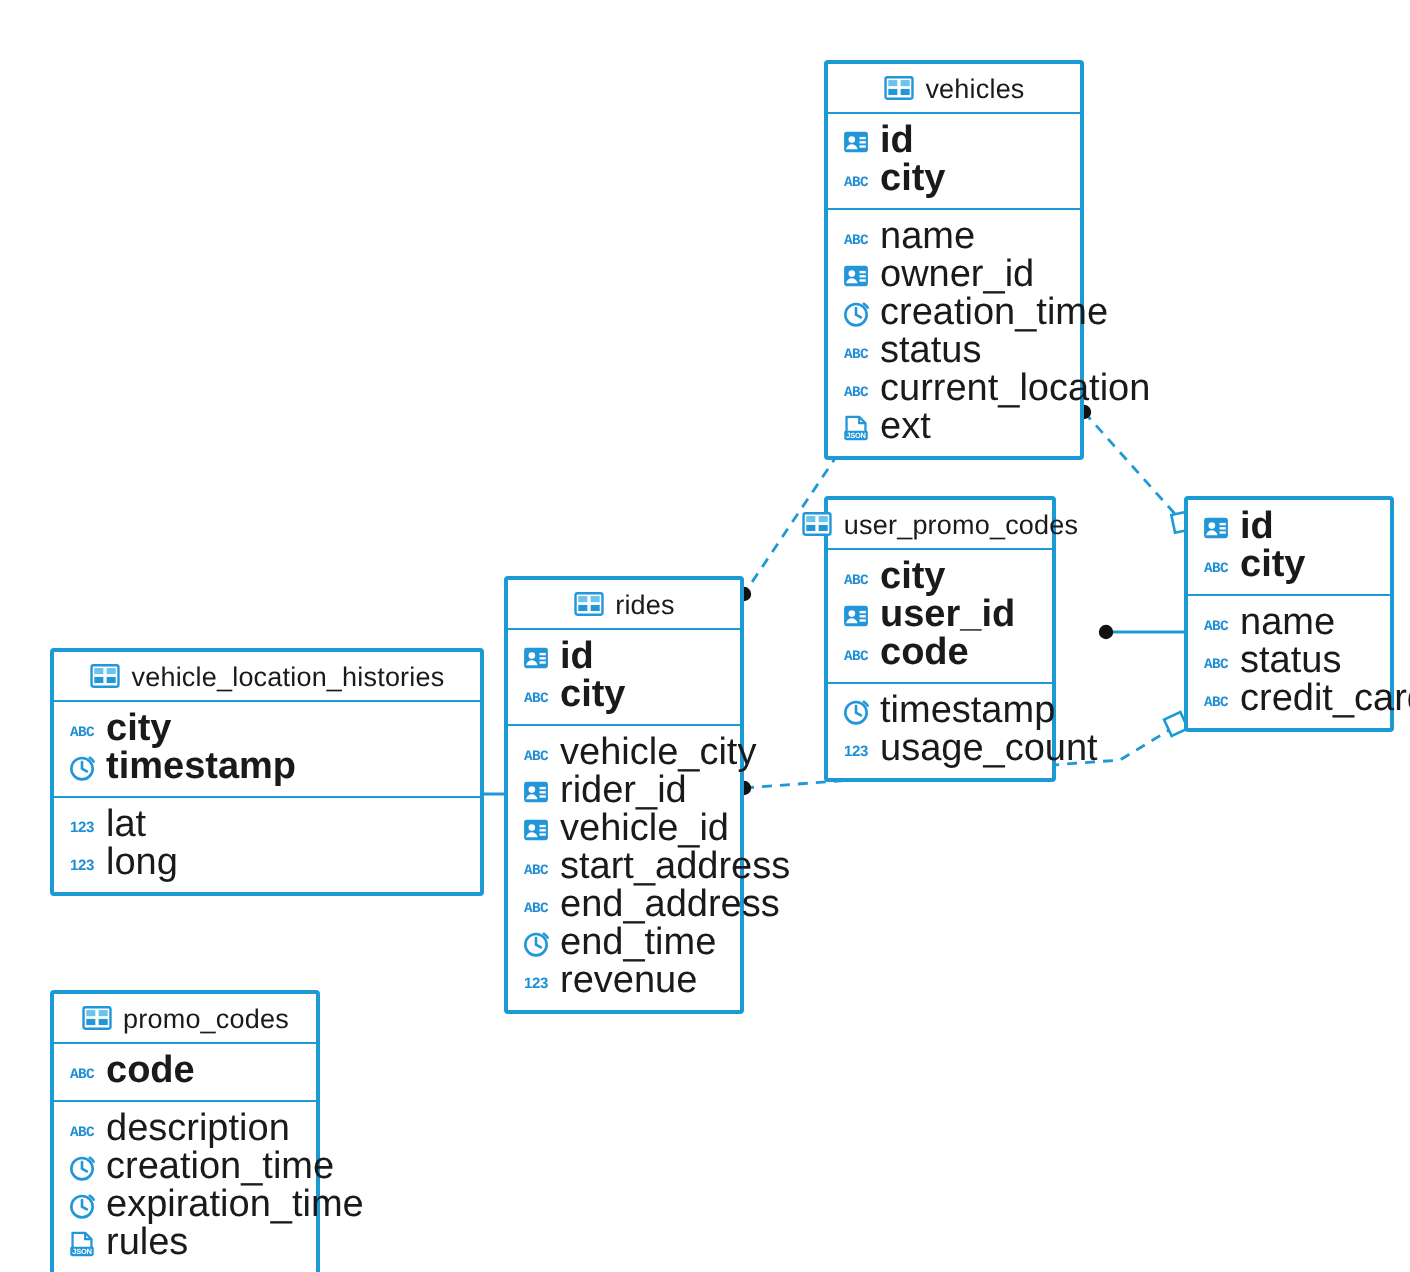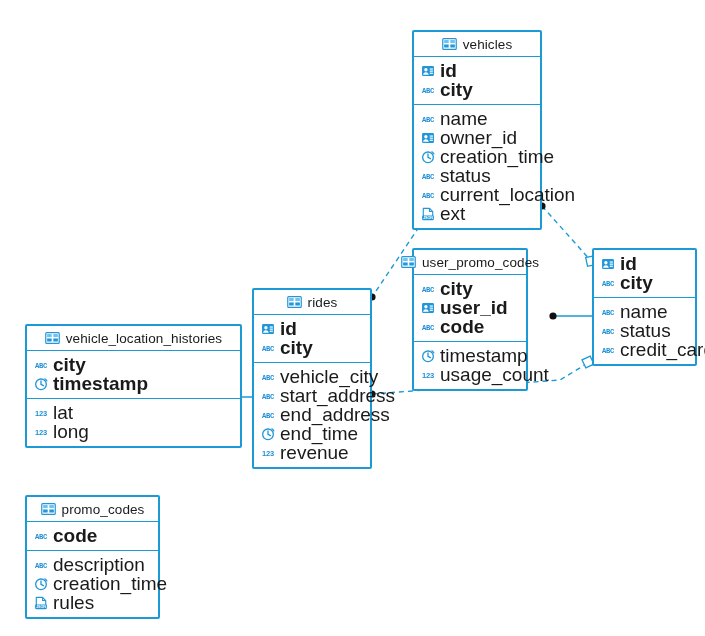--- a/index.html
+++ b/index.html
@@ -289,20 +289,42 @@
       </div>
       <div class="sec">
         <div class="row">
           <svg class="ic" viewBox="0 0 16 16">
             <text x="8" y="11.5" text-anchor="middle" font-size="8.2" font-family="Liberation Mono, DejaVu Sans Mono, monospace" font-weight="bold" fill="#1e8fd5" letter-spacing="-0.3">ABC</text>
           </svg>
           <span class="nm">vehicle_city</span>
         </div>
         <div class="row">
           <svg class="ic" viewBox="0 0 16 16">
+            <rect x="1.2" y="2.2" width="13.6" height="11.6" rx="1.4" fill="#2196d9"></rect>
+            <circle cx="5.6" cy="6.6" r="1.9" fill="#ffffff"></circle>
+            <path d="M2.3 12.2c0.5-2 1.8-2.9 3.3-2.9s2.8 0.9 3.3 2.9z" fill="#ffffff"></path>
+            <rect x="10" y="5.1" width="3.6" height="1.35" fill="#ffffff"></rect>
+            <rect x="10" y="7.5" width="3.6" height="1.35" fill="#ffffff"></rect>
+            <rect x="10" y="9.9" width="3.6" height="1.35" fill="#ffffff"></rect>
+          </svg>
+          <span class="nm">rider_id</span>
+        </div>
+        <div class="row">
+          <svg class="ic" viewBox="0 0 16 16">
+            <rect x="1.2" y="2.2" width="13.6" height="11.6" rx="1.4" fill="#2196d9"></rect>
+            <circle cx="5.6" cy="6.6" r="1.9" fill="#ffffff"></circle>
+            <path d="M2.3 12.2c0.5-2 1.8-2.9 3.3-2.9s2.8 0.9 3.3 2.9z" fill="#ffffff"></path>
+            <rect x="10" y="5.1" width="3.6" height="1.35" fill="#ffffff"></rect>
+            <rect x="10" y="7.5" width="3.6" height="1.35" fill="#ffffff"></rect>
+            <rect x="10" y="9.9" width="3.6" height="1.35" fill="#ffffff"></rect>
+          </svg>
+          <span class="nm">vehicle_id</span>
+        </div>
+        <div class="row">
+          <svg class="ic" viewBox="0 0 16 16">
             <text x="8" y="11.5" text-anchor="middle" font-size="8.2" font-family="Liberation Mono, DejaVu Sans Mono, monospace" font-weight="bold" fill="#1e8fd5" letter-spacing="-0.3">ABC</text>
           </svg>
           <span class="nm">start_address</span>
         </div>
         <div class="row">
           <svg class="ic" viewBox="0 0 16 16">
             <text x="8" y="11.5" text-anchor="middle" font-size="8.2" font-family="Liberation Mono, DejaVu Sans Mono, monospace" font-weight="bold" fill="#1e8fd5" letter-spacing="-0.3">ABC</text>
           </svg>
           <span class="nm">end_address</span>
         </div>
@@ -393,20 +415,28 @@
         <div class="row">
           <svg class="ic" viewBox="0 0 16 16">
             <circle cx="8" cy="8.4" r="6.1" fill="#ffffff" stroke="#2196d9" stroke-width="1.5"></circle>
             <path d="M8 4.6 L8 8.4 L10.8 9.9" fill="none" stroke="#2196d9" stroke-width="1.5" stroke-linecap="round"></path>
             <path d="M12.4 2.1 a6.6 6.6 0 0 1 2.3 2.3" fill="none" stroke="#2196d9" stroke-width="1.4" stroke-linecap="round"></path>
           </svg>
           <span class="nm">creation_time</span>
         </div>
         <div class="row">
           <svg class="ic" viewBox="0 0 16 16">
+            <circle cx="8" cy="8.4" r="6.1" fill="#ffffff" stroke="#2196d9" stroke-width="1.5"></circle>
+            <path d="M8 4.6 L8 8.4 L10.8 9.9" fill="none" stroke="#2196d9" stroke-width="1.5" stroke-linecap="round"></path>
+            <path d="M12.4 2.1 a6.6 6.6 0 0 1 2.3 2.3" fill="none" stroke="#2196d9" stroke-width="1.4" stroke-linecap="round"></path>
+          </svg>
+          <span class="nm">expiration_time</span>
+        </div>
+        <div class="row">
+          <svg class="ic" viewBox="0 0 16 16">
             <path d="M2.6 1.6 h7.2 l3.6 3.6 v9.2 h-10.8 z" fill="#ffffff" stroke="#2196d9" stroke-width="1.3" stroke-linejoin="round"></path>
             <path d="M9.8 1.6 v3.6 h3.6" fill="none" stroke="#2196d9" stroke-width="1.2"></path>
             <rect x="1.3" y="9.6" width="13.4" height="5.1" rx="0.8" fill="#2196d9"></rect>
             <text x="8" y="13.8" text-anchor="middle" font-size="4.3" font-family="Liberation Sans, DejaVu Sans, sans-serif" font-weight="bold" fill="#ffffff" letter-spacing="-0.15">JSON</text>
           </svg>
           <span class="nm">rules</span>
         </div>
       </div>
     </div>
   </div>

